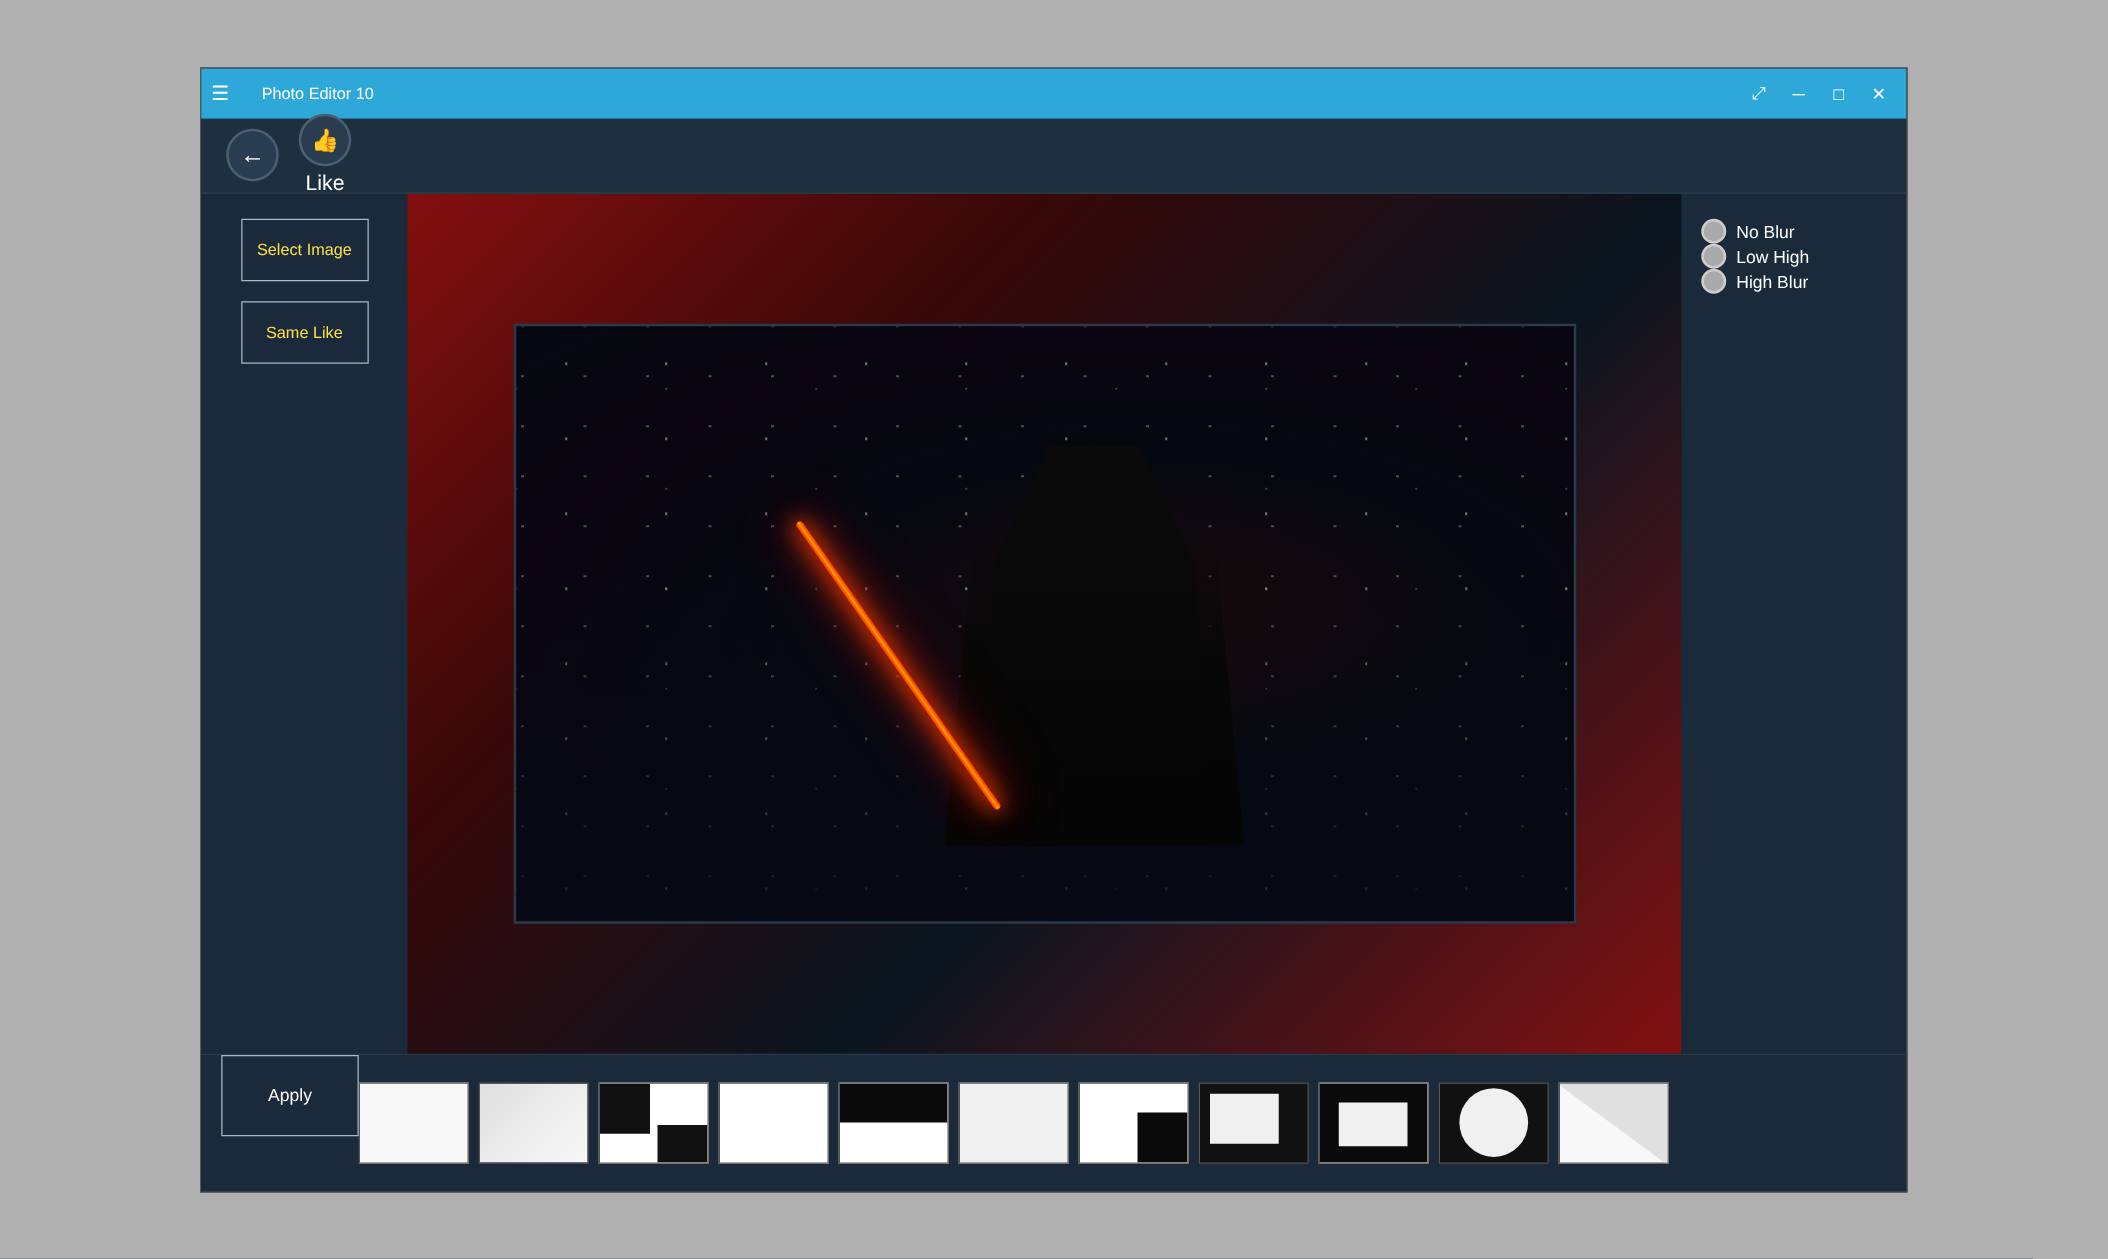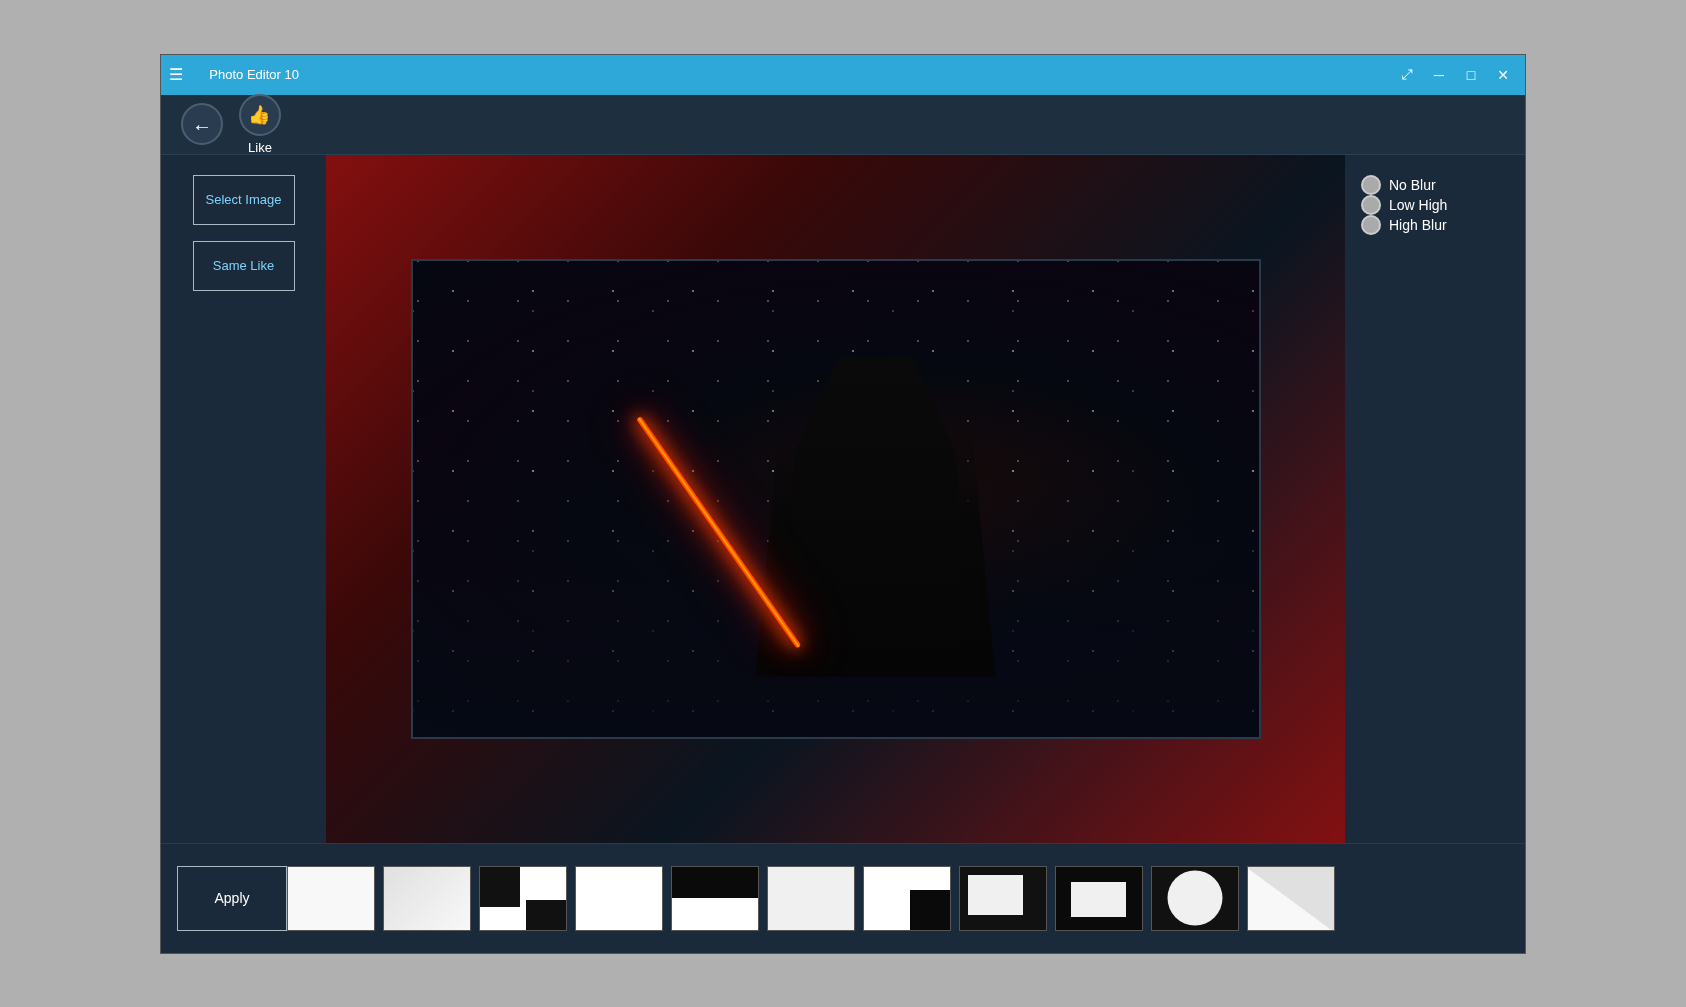--- a/index.html
+++ b/index.html
@@ -92,21 +92,21 @@
     }
 
     .like-btn-wrap {
       display: flex;
       flex-direction: column;
       align-items: center;
     }
 
     .like-label {
       color: white;
-      font-size: 13px;
+      font-size: 17px;
       margin-top: 4px;
     }
 
     
     .main-area {
       flex: 1;
       display: flex;
       overflow: hidden;
     }
 
@@ -120,21 +120,21 @@
       padding: 20px 10px;
       gap: 16px;
       flex-shrink: 0;
     }
 
     .sidebar-btn {
       width: 102px;
       height: 50px;
       background: transparent;
       border: 1.5px solid #aab8c2;
-      color: #7dd3fc;
+      color: #fde047;
       font-size: 13px;
       cursor: pointer;
       display: flex;
       align-items: center;
       justify-content: center;
     }
 
     
     .canvas-area {
       flex: 1;
@@ -285,21 +285,20 @@
     .radio-label {
       color: white;
       font-size: 14px;
     }
 
     
     .bottom-area {
       height: 110px;
       background: #1a2a3a;
       display: flex;
-      align-items: center;
       padding: 0 16px;
       flex-shrink: 0;
       border-top: 1px solid #2a3a4a;
     }
 
     .apply-btn {
       width: 110px;
       height: 65px;
       background: transparent;
       border: 1.5px solid #aab8c2;

